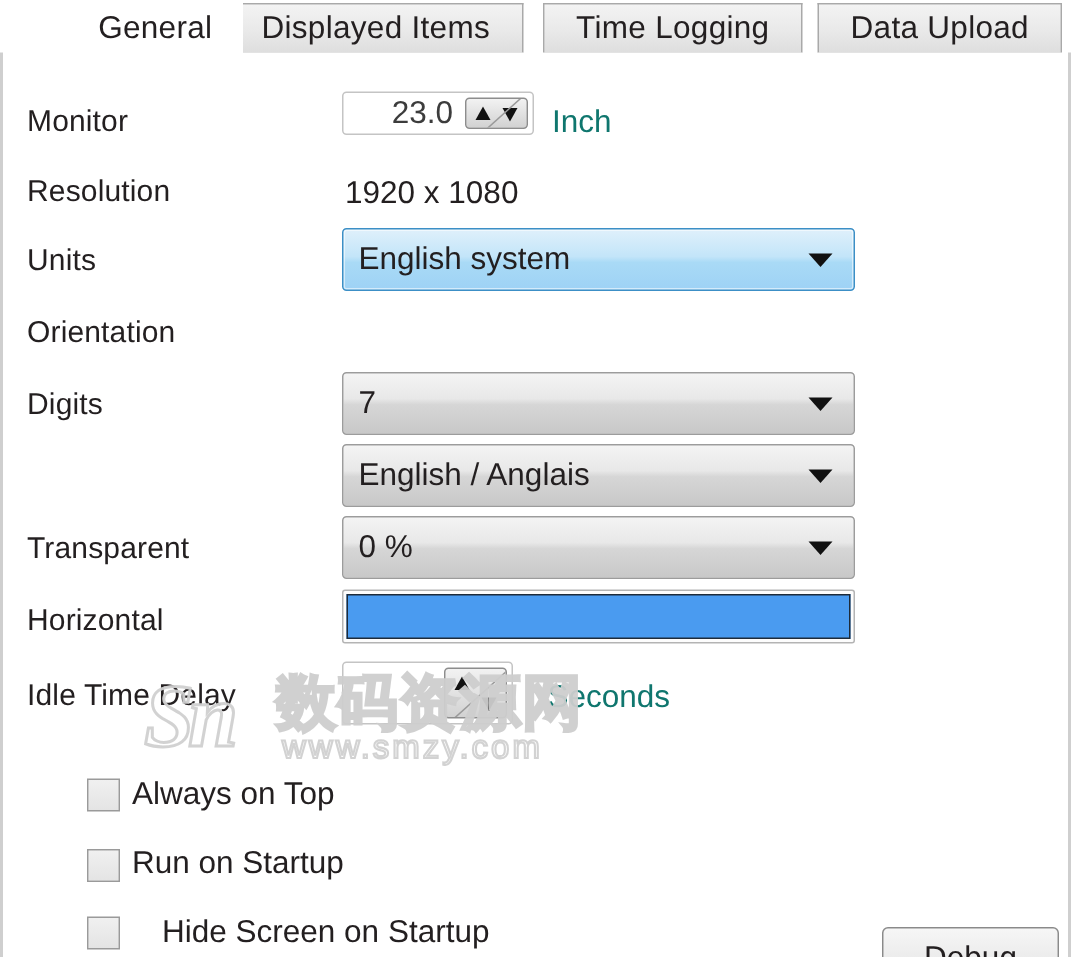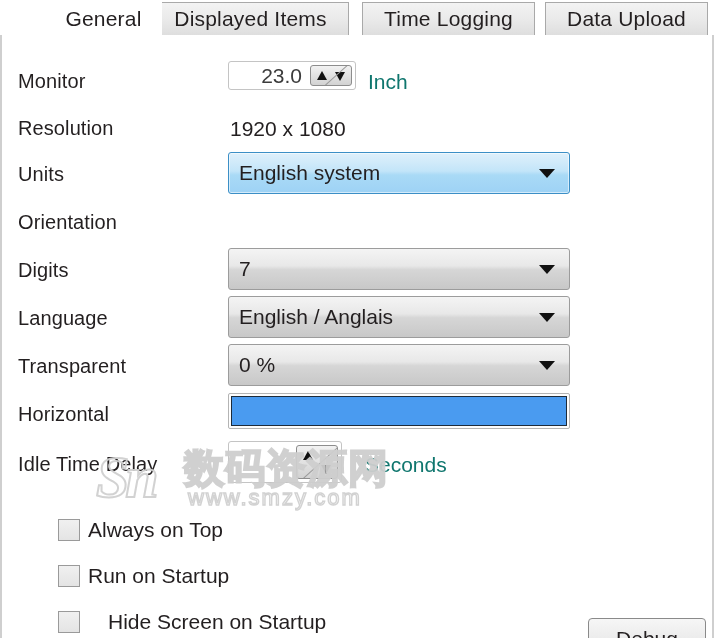--- a/index.html
+++ b/index.html
@@ -342,21 +342,20 @@
     </div>
 
     <div class="row-label" style="top:176px;">Orientation</div>
 
     <div class="row-label" style="top:224px;">Digits</div>
     <div class="combo normal" style="top:213px;">
       <span class="combo-text">7</span>
       <span class="caret"></span>
     </div>
 
-    <div class="row-label" style="top:272px;">Language</div>
     <div class="combo normal" style="top:261px;">
       <span class="combo-text">English / Anglais</span>
       <span class="caret"></span>
     </div>
 
     <div class="row-label" style="top:320px;">Transparent</div>
     <div class="combo normal" style="top:309px;">
       <span class="combo-text">0 %</span>
       <span class="caret"></span>
     </div>
@@ -373,21 +372,21 @@
         <span class="sp-arrow up"></span>
         <span class="sp-arrow down"></span>
       </div>
     </div>
     <div class="unit-text" style="left:363px; top:418px;">Seconds</div>
 
     <div class="cbrow" style="top:483px;">
       <span class="cbox"></span>
       <span class="cblabel">Always on Top</span>
     </div>
-    <div class="cbrow" style="top:529px;">
+    <div class="cbrow" style="top:529px;align-items:flex-end;">
       <span class="cbox"></span>
       <span class="cblabel">Run on Startup</span>
     </div>
     <div class="cbrow" style="top:575px;gap:20px;">
       <span class="cbox"></span>
       <span class="cblabel">Hide Screen on Startup</span>
     </div>
 
     <div class="btn" style="left:586px; top:583px; width:118px; height:42px;">
       <span>Debug</span>

